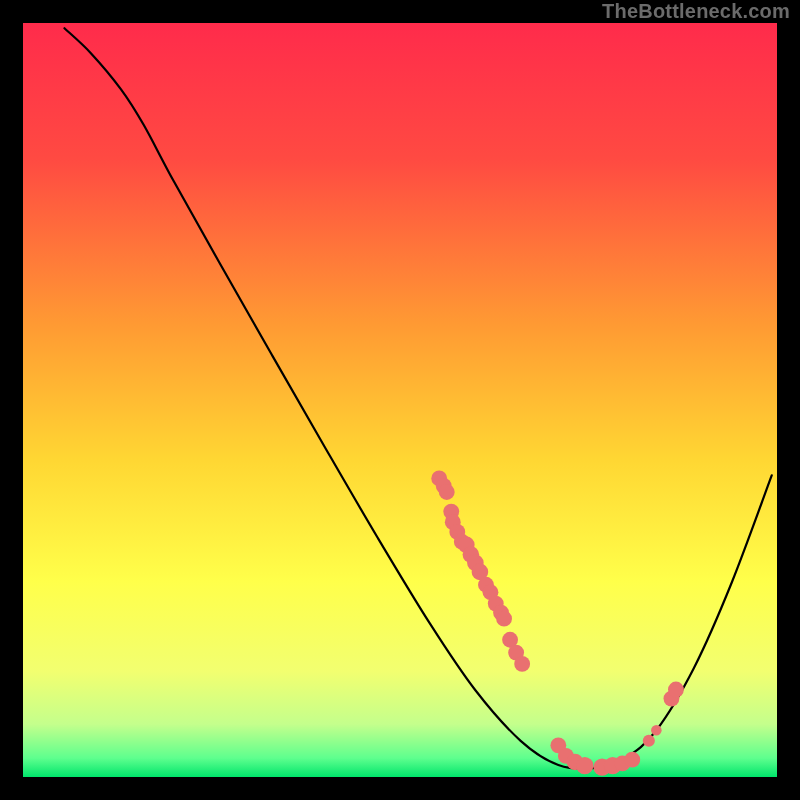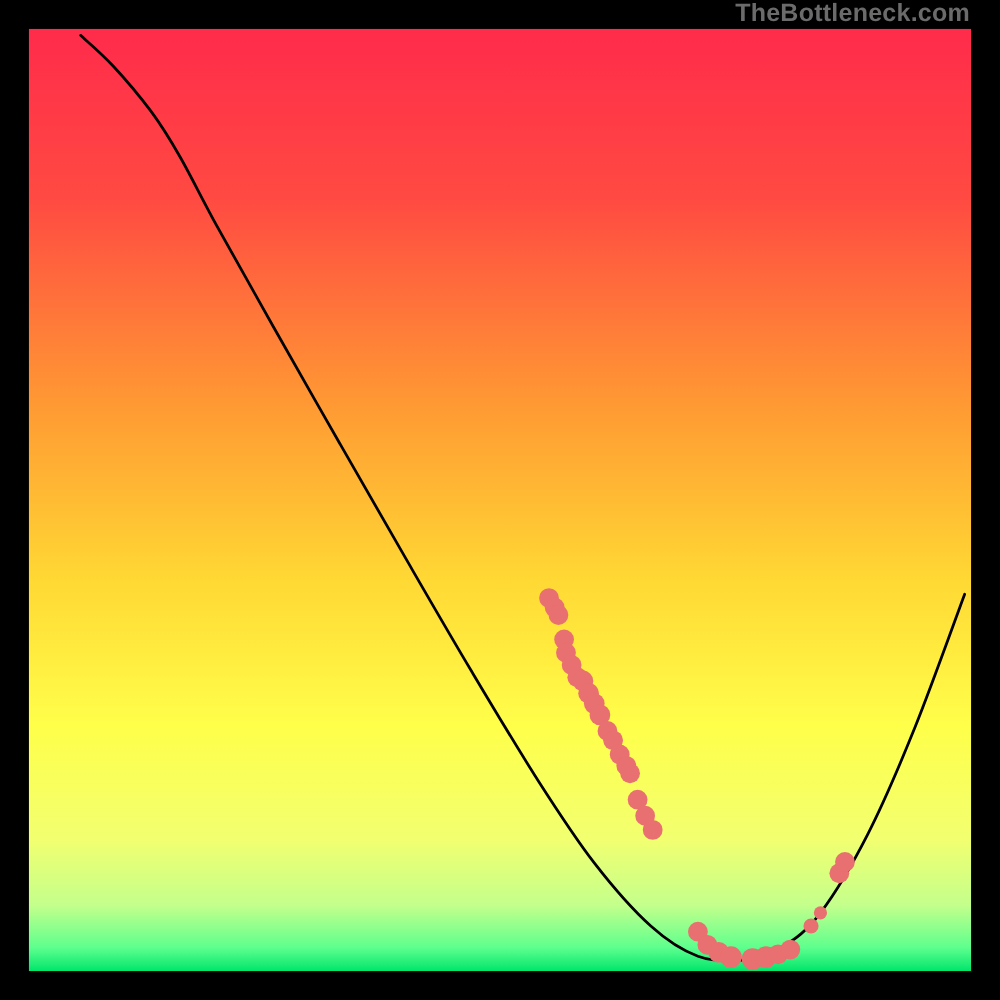--- a/index.html
+++ b/index.html
@@ -14,21 +14,21 @@
     position: absolute;
     left: 23px;
     top: 23px;
     width: 754px;
     height: 754px;
     background: #000000;
   }
   .watermark {
     position: absolute;
     top: 0px;
-    right: 24px;
+    right: 10px;
     font-family: Arial, Helvetica, sans-serif;
     font-size: 20px;
     font-weight: bold;
     color: #6b6b6b;
     letter-spacing: 0.2px;
     z-index: 10;
   }
   svg {
     display: block;
   }

